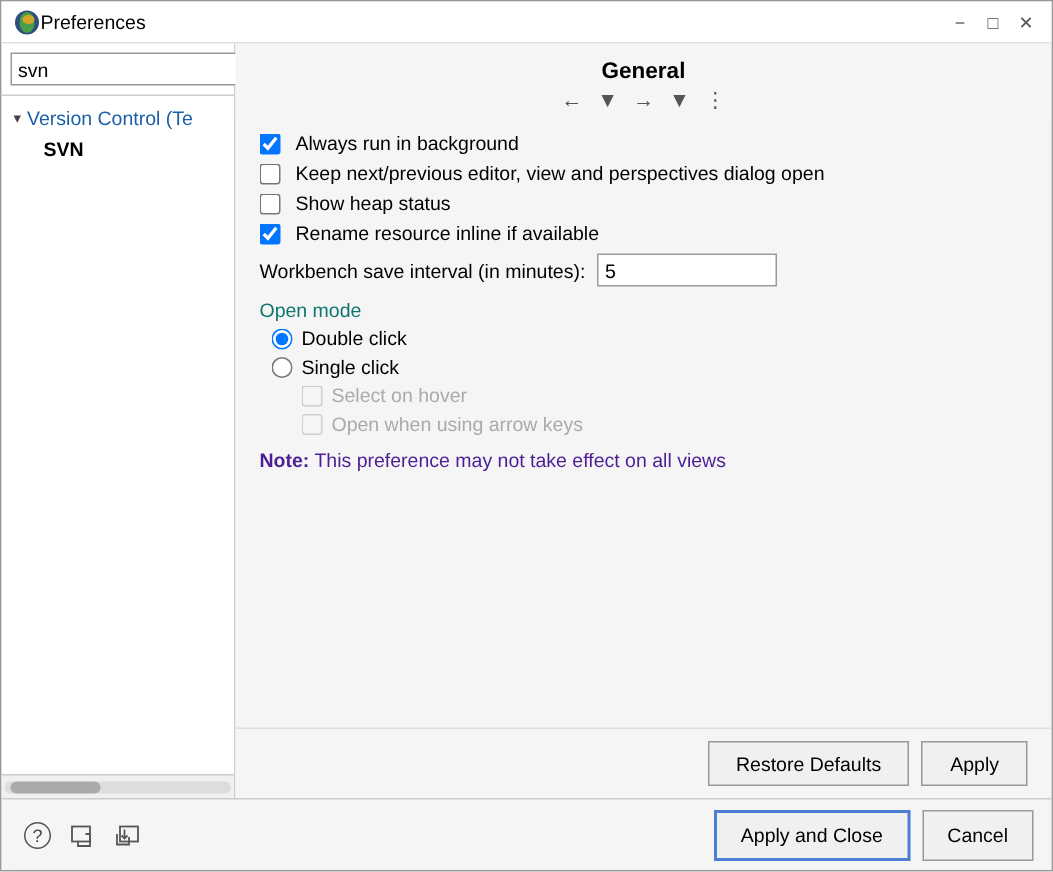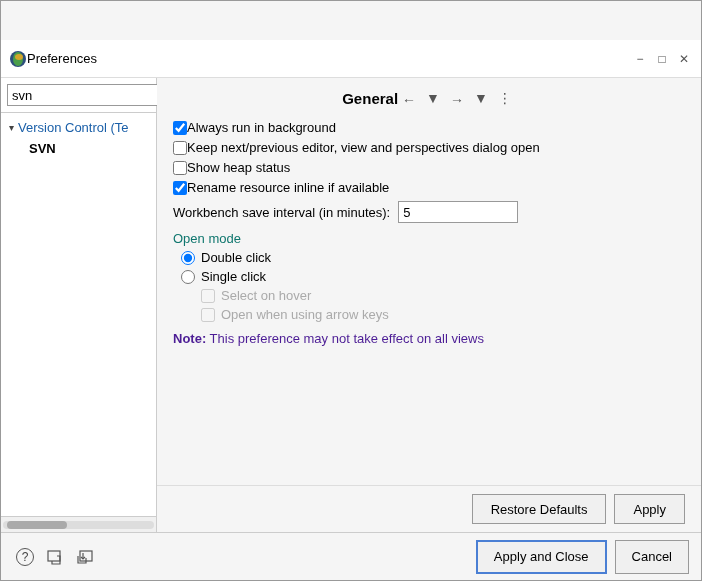--- a/index.html
+++ b/index.html
@@ -22,23 +22,22 @@
       display: flex;
       flex-direction: column;
       box-shadow: 2px 2px 8px rgba(0,0,0,0.3);
     }
     .title-bar {
       background: #ffffff;
       display: flex;
       align-items: center;
       padding: 6px 8px;
       border-bottom: 1px solid #ddd;
-      height: 38px;
+      height: 28px;
       flex-shrink: 0;
-      margin-top: 39px;
     }
     .title-bar-title {
       flex: 1;
       font-size: 13px;
       color: #000;
     }
     .title-bar-controls {
       display: flex;
       gap: 4px;
     }
@@ -156,20 +155,21 @@
       display: flex;
       flex-direction: column;
       overflow: hidden;
     }
     .content-header {
       padding: 10px 16px 6px 16px;
       display: flex;
       align-items: center;
       justify-content: center;
       background: #f5f5f5;
+      flex-direction: column;
     }
     .content-title {
       font-size: 15px;
       font-weight: bold;
       color: #000;
     }
     .header-icons {
       display: flex;
       align-items: center;
       gap: 2px;
@@ -183,21 +183,21 @@
       font-size: 14px;
     }
     .content-body {
       flex: 1;
       padding: 6px 16px 10px 16px;
       overflow-y: auto;
     }
     .checkbox-row {
       display: flex;
       align-items: center;
-      gap: 0;
+      gap: 10px;
       margin-bottom: 5px;
     }
     .checkbox-row input[type="checkbox"] {
       width: 14px;
       height: 14px;
       margin: 0;
       cursor: pointer;
     }
     .checkbox-label {
       font-size: 13px;

